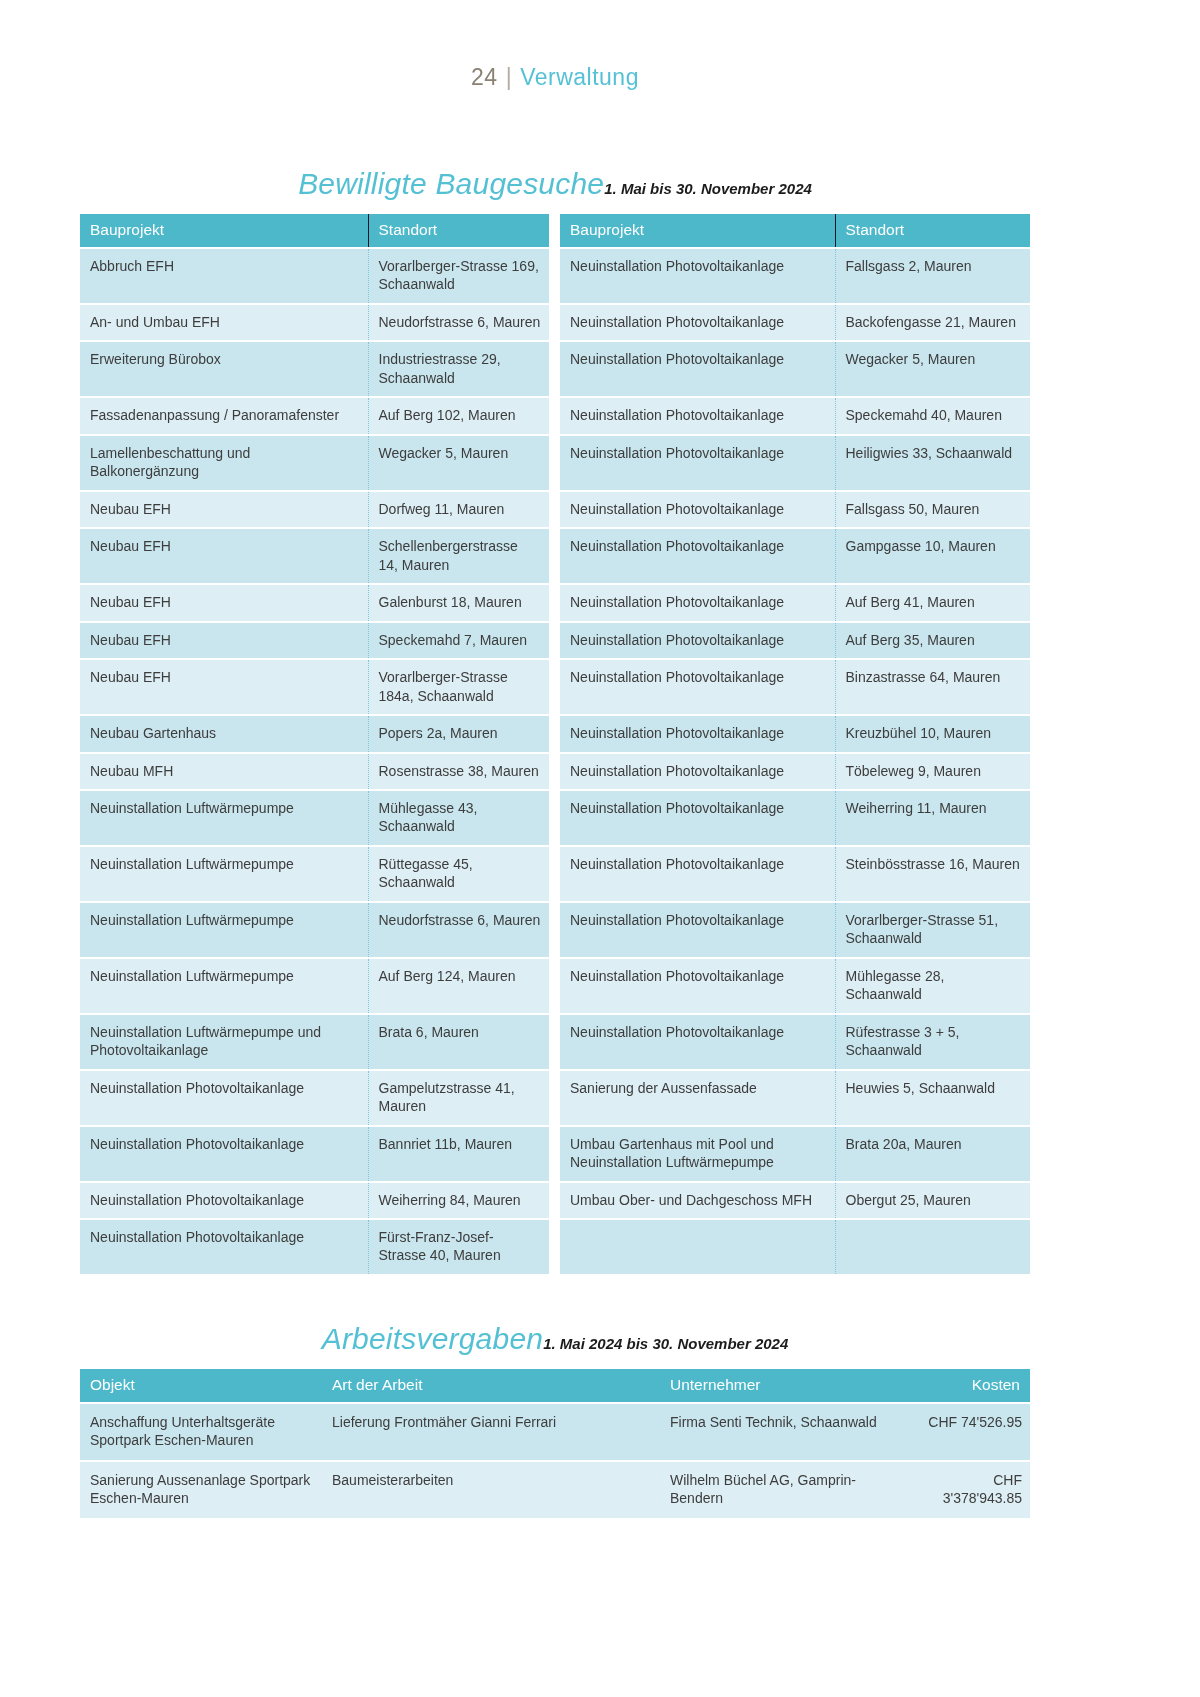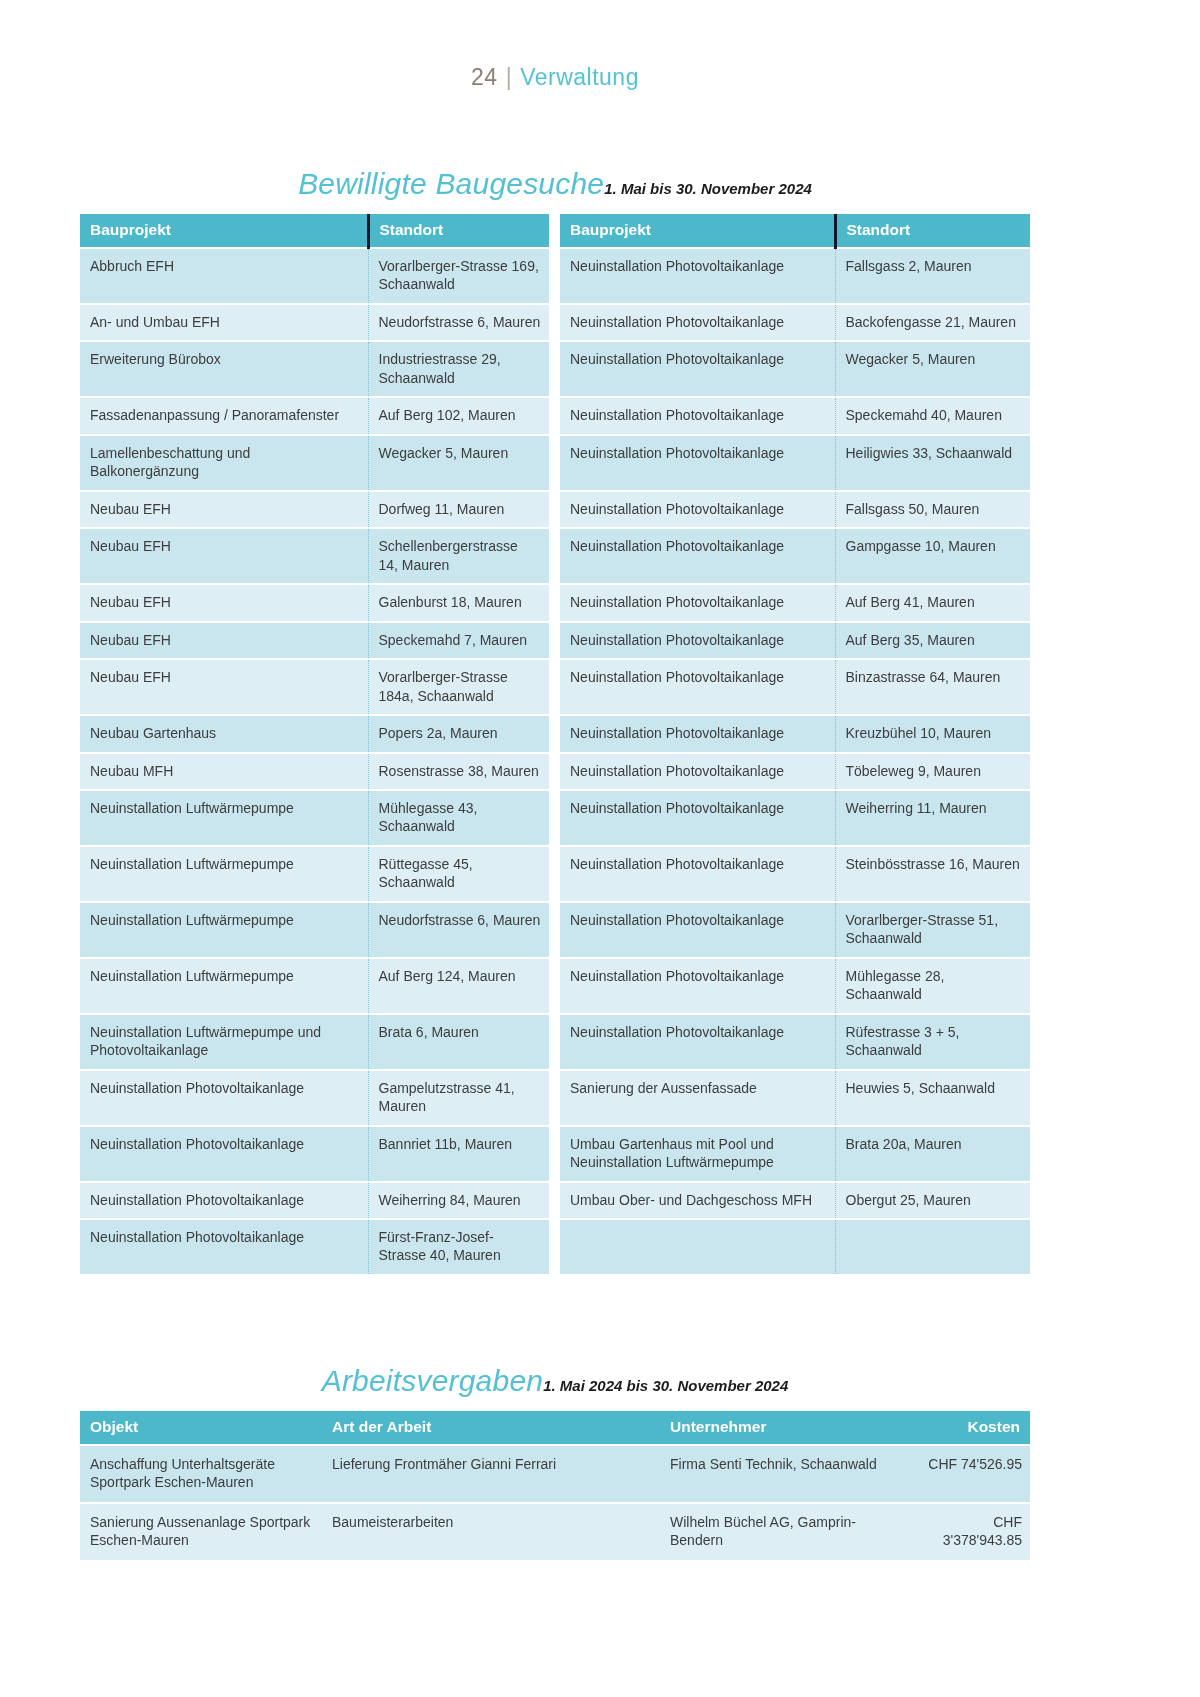--- a/index.html
+++ b/index.html
@@ -31,43 +31,43 @@
     font-size:30px; font-style:italic; font-weight:400;
     color:#54c0d4; letter-spacing:0.2px;
   }
   .sec-date {
     font-size:15px; font-style:italic; font-weight:600; color:#1c1c1c;
     padding-bottom:4px;
   }
 
   table { border-collapse:collapse; table-layout:fixed; width:950px; }
   th {
-    background:#4cb8ca; color:#ffffff; font-weight:700;
+    background:#4cb8ca; color:#ffffff; font-weight:400;
     font-size:15.5px; text-align:left; padding:7px 10px 8px 10px;
   }
   td {
     font-size:14px; color:#3d3d3d; line-height:1.32;
     padding:8px 8px 9px 10px; vertical-align:top;
     border-top:2px solid #ffffff;
   }
   tbody tr:nth-child(odd) td { background:#c9e6ee; }
   tbody tr:nth-child(even) td { background:#ddeef5; }
 
   
-  #tbl-baugesuche th.standort { border-left:3px solid #0f172a; }
+  #tbl-baugesuche th.standort { border-left:1px solid #0f172a; }
   #tbl-baugesuche td.standort { border-left:1px dotted #7fc6d8;margin-top:28px; }
   #tbl-baugesuche .gap, #tbl-baugesuche th.gap {
     background:#ffffff !important; padding:0; border:none; width:11px;
   }
 
   
   #tbl-arbeit th.right, #tbl-arbeit td.right { text-align:right; }
   #tbl-arbeit td { padding:9px 8px 10px 10px; }
 
-  .section2 { margin-top:90px; }
+  .section2 { margin-top:48px; }
 </style>
 </head>
 <body>
 
 <div class="page">
 
   <div class="page-head">
     <span class="pagenum">24</span><span class="sep">|</span><span class="section">Verwaltung</span>
   </div>
 

